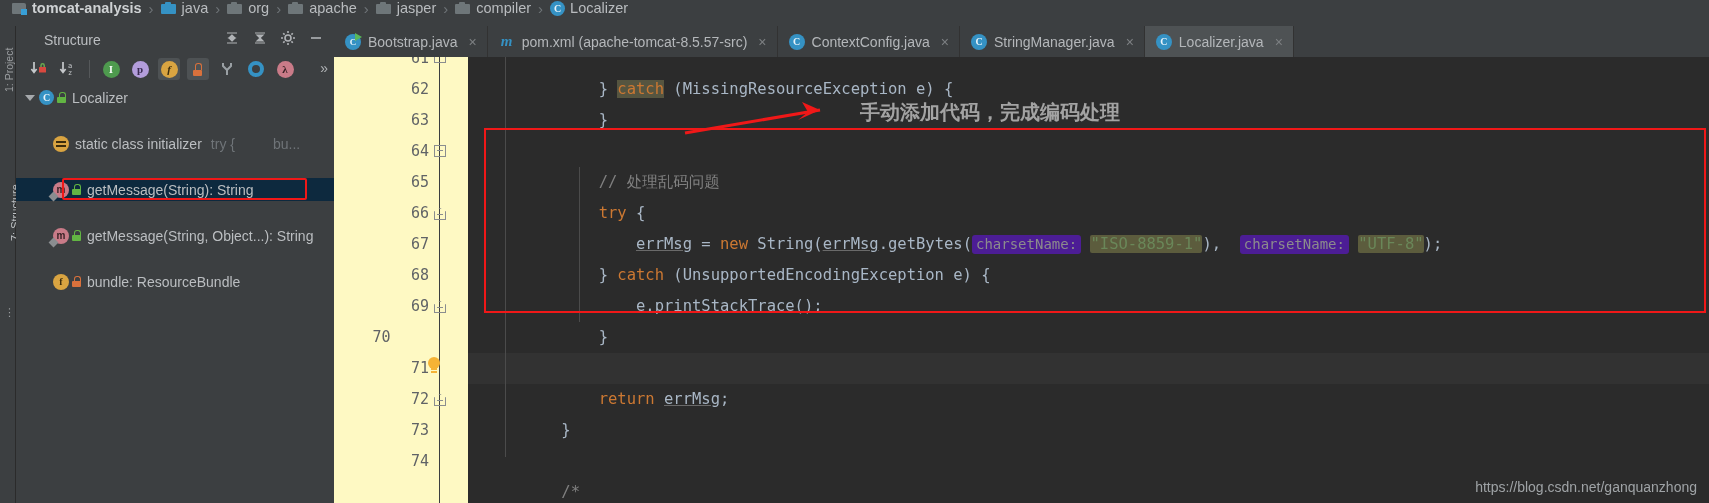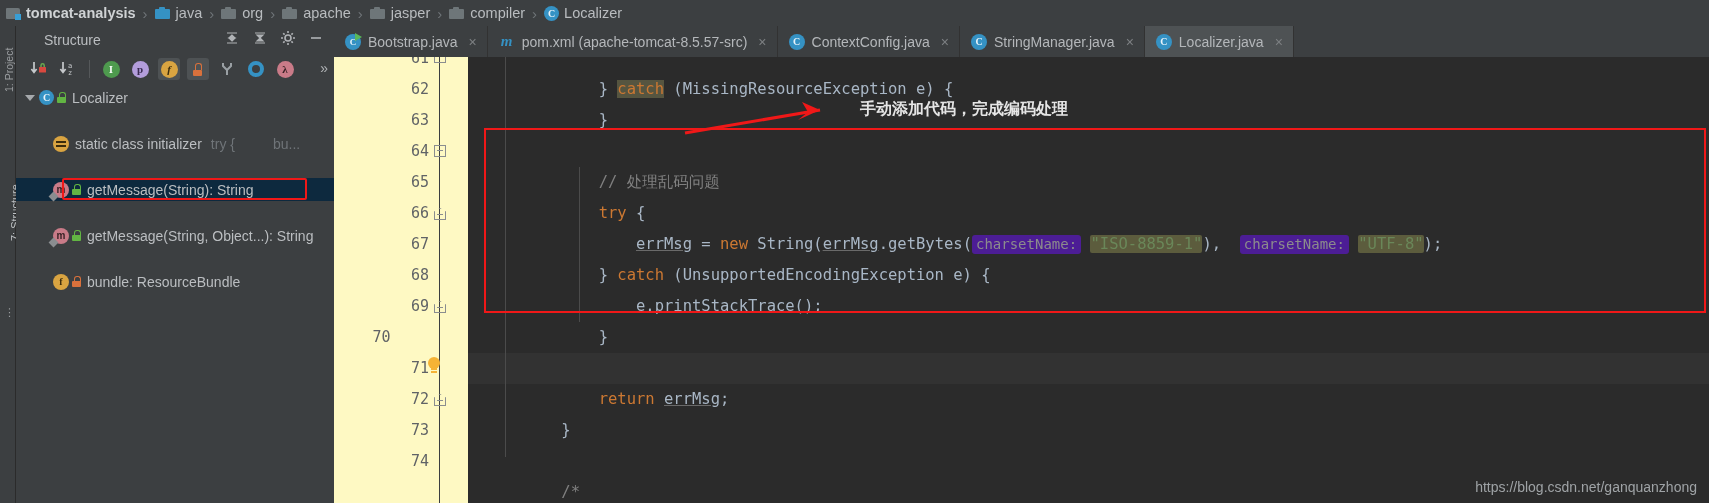--- a/index.html
+++ b/index.html
@@ -7,22 +7,22 @@
     width: 1709px; height: 503px;
     background: #3c3f41;
     font-family: "Liberation Sans", sans-serif;
     overflow: hidden;
   }
 
   
   .breadcrumb-bar {
     position: absolute; left: 0; top: 0; width: 1709px; height: 26px;
     background: #3c3f41;
-    display: flex; align-items: center;
-    padding-left: 6px;
+    display: flex; align-items: flex-start;
+    padding-left: 12px;
     font-size: 14.5px;
     color: #a9b7c6;
     white-space: nowrap;
   }
   .crumb { display: flex; align-items: center; gap: 5px; }
   .crumb-label { color: #b9bcbf; }
   .crumb-label.bold { font-weight: bold; color: #cfd2d4; }
   .crumb-sep { color: #6f7478; margin: 0 7px; font-size: 15px; }
 
   .icon-module {
@@ -307,22 +307,22 @@
   .indent-guide {
     position: absolute; width: 1px; background: #4b4b4b;
   }
 
   
   .anno-box {
     position: absolute; border: 2.5px solid #f01818;
     pointer-events: none; z-index: 20;
   }
   .anno-text {
-    position: absolute; color: #e5e5e5; font-weight: bold;
-    font-size: 16px; white-space: nowrap; z-index: 21;
+    position: absolute; color: #a3a3a3; font-weight: bold;
+    font-size: 20px; white-space: nowrap; z-index: 21;
     font-family: "DejaVu Sans", sans-serif;
   }
   .watermark {
     position: absolute; right: 12px; bottom: 8px;
     color: #9fa3a6; font-size: 14px; z-index: 22;
     font-family: "Liberation Sans", sans-serif;
   }
 </style>
 </head>
 <body>

